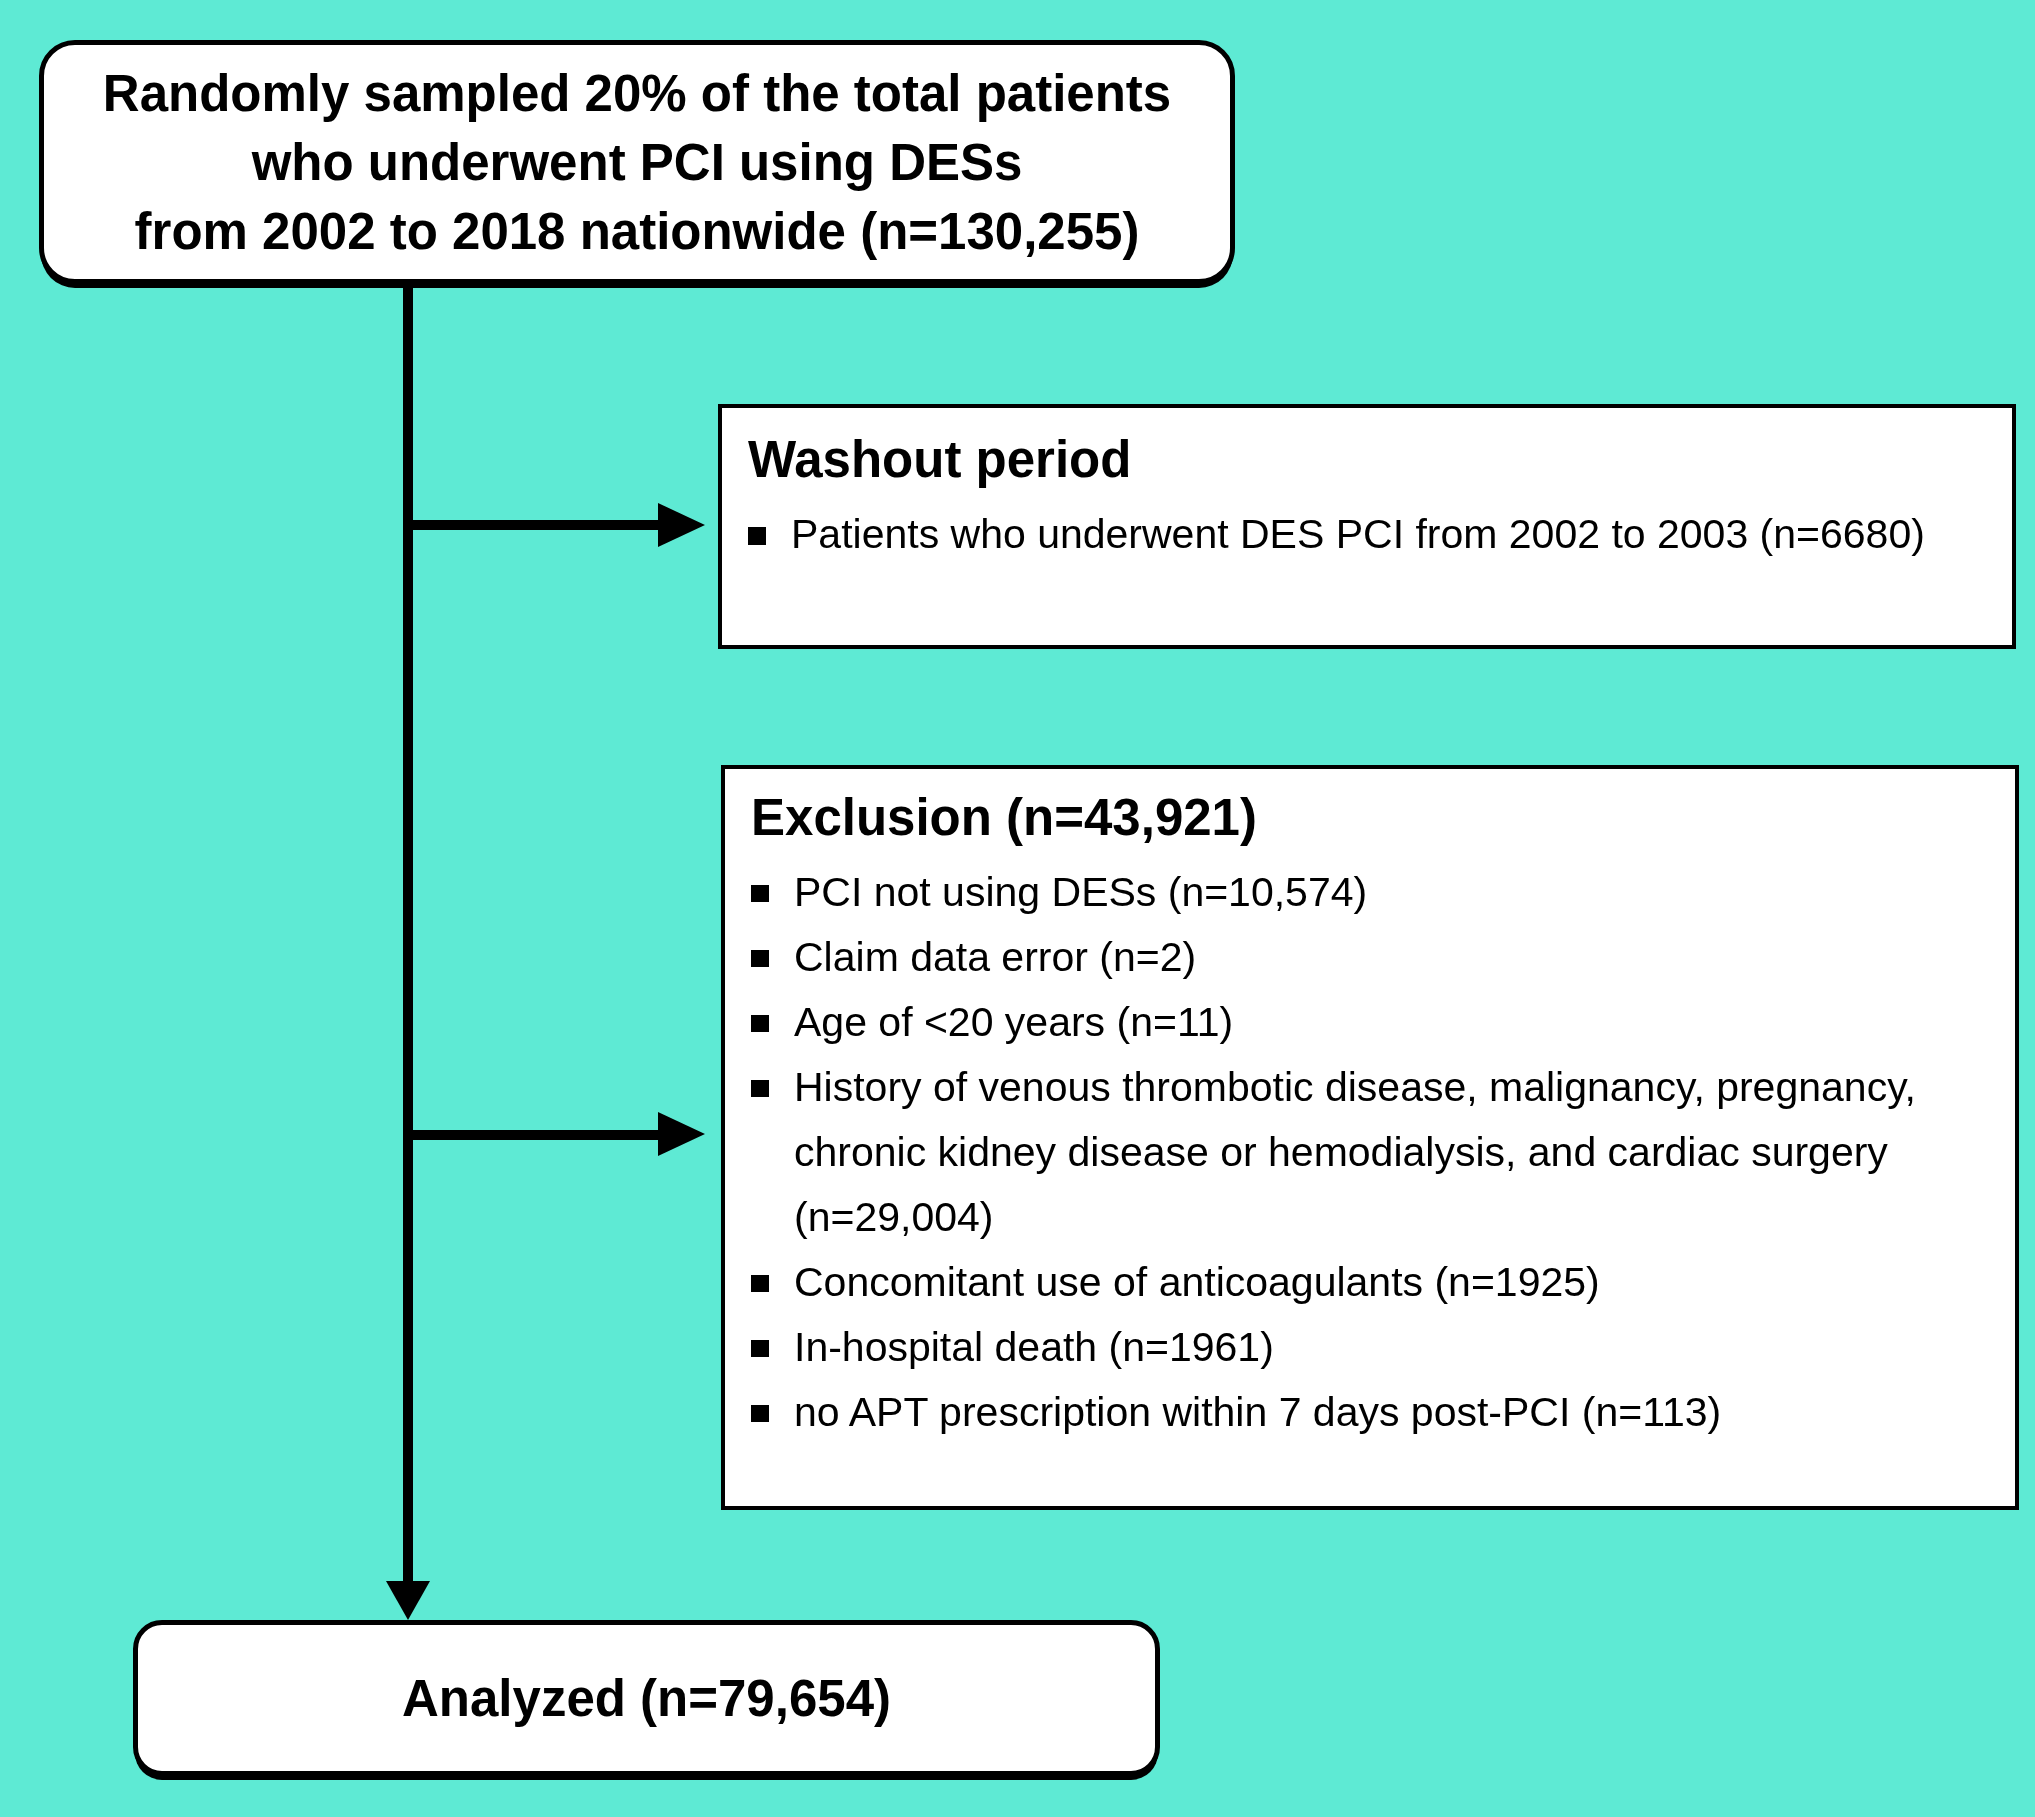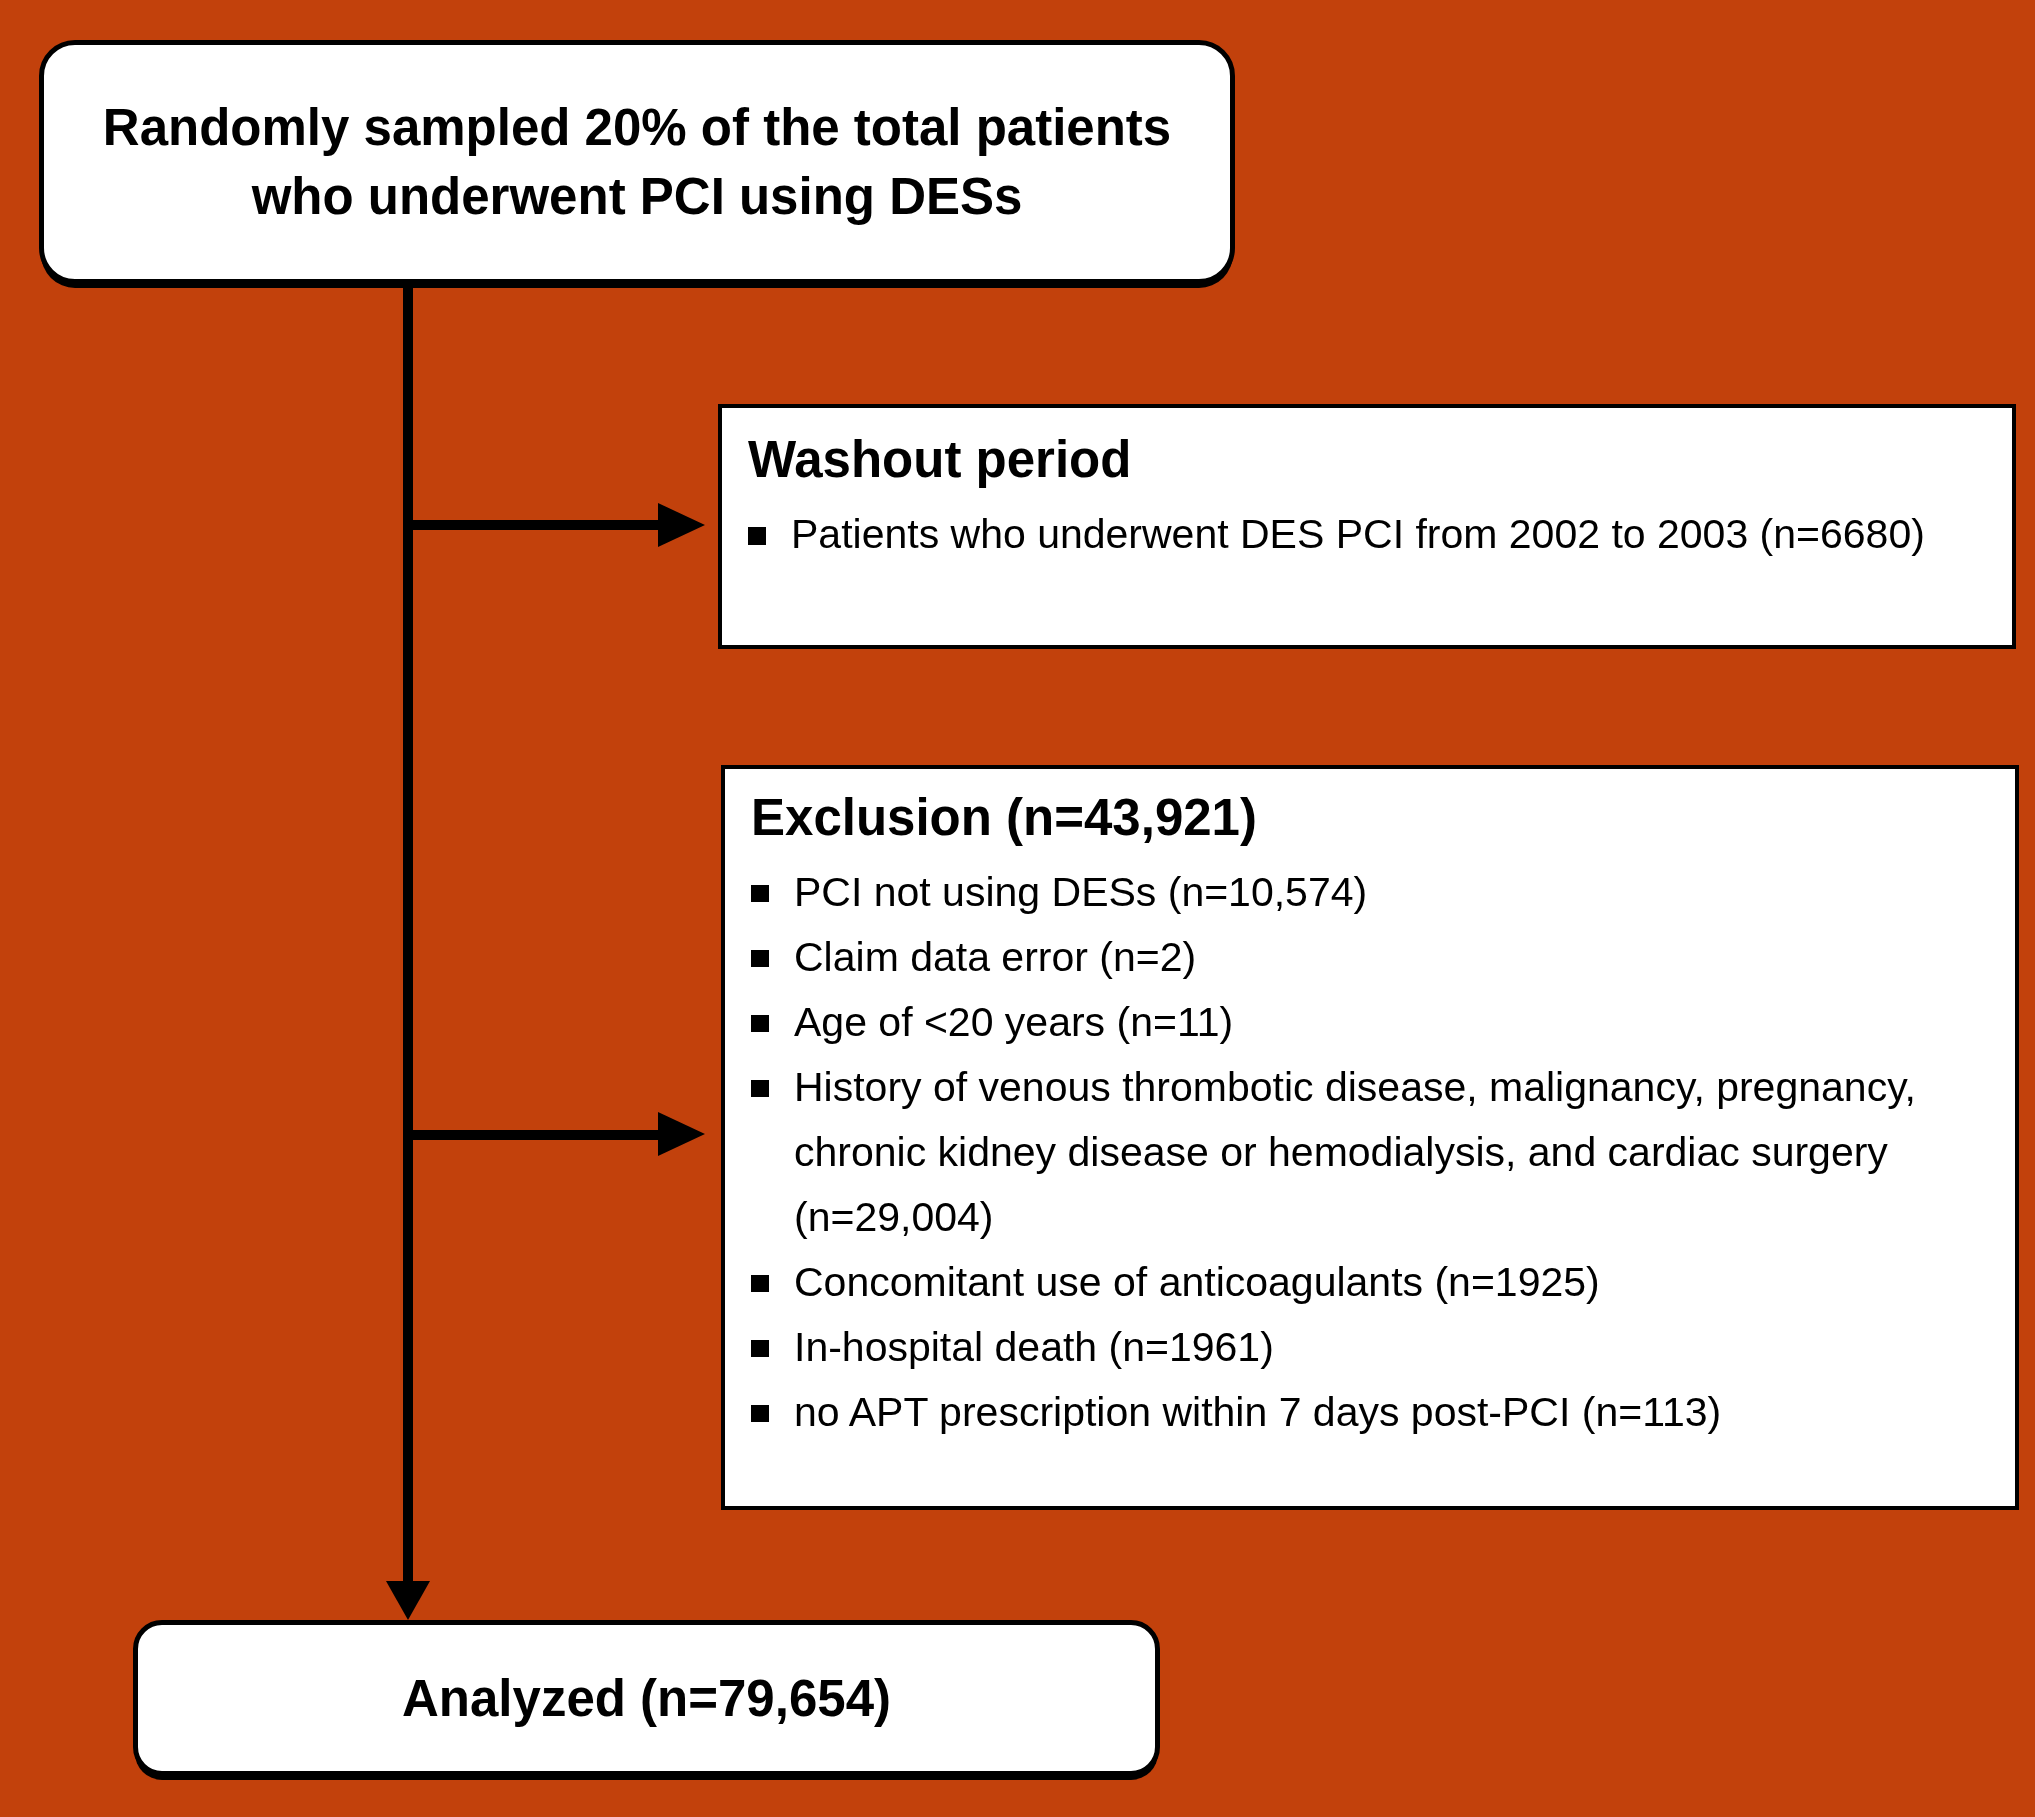--- a/index.html
+++ b/index.html
@@ -4,21 +4,21 @@
 <style>
   html, body {
     margin: 0;
     padding: 0;
     background: #ffffff;
   }
   .canvas {
     position: relative;
     width: 2035px;
     height: 1818px;
-    background: #c2410c;
+    background: #5eead4;
     font-family: "Liberation Sans", sans-serif;
     color: #000000;
     overflow: hidden;
   }
 
   
   .box {
     position: absolute;
     background: #ffffff;
     border: 4.5px solid #000000;
@@ -149,20 +149,21 @@
   .ah2 { top: 1112px; }
 </style>
 </head>
 <body>
 
 <div class="canvas">
 
   <div class="box rounded" id="top-box">
     <div>Randomly sampled 20% of the total patients</div>
     <div>who underwent PCI using DESs</div>
+    <div>from 2002 to 2018 nationwide (n=130,255)</div>
   </div>
 
   <div class="vline"></div>
   <div class="arrowhead-down"></div>
 
   <div class="hline hline1"></div>
   <div class="arrowhead-right ah1"></div>
 
   <div class="hline hline2"></div>
   <div class="arrowhead-right ah2"></div>

